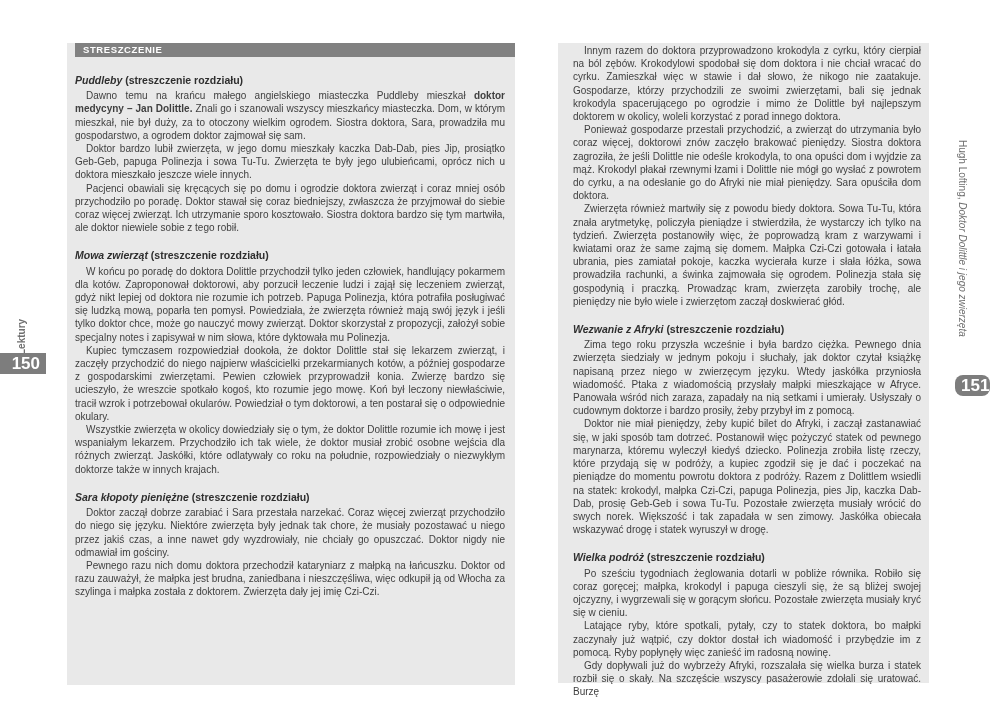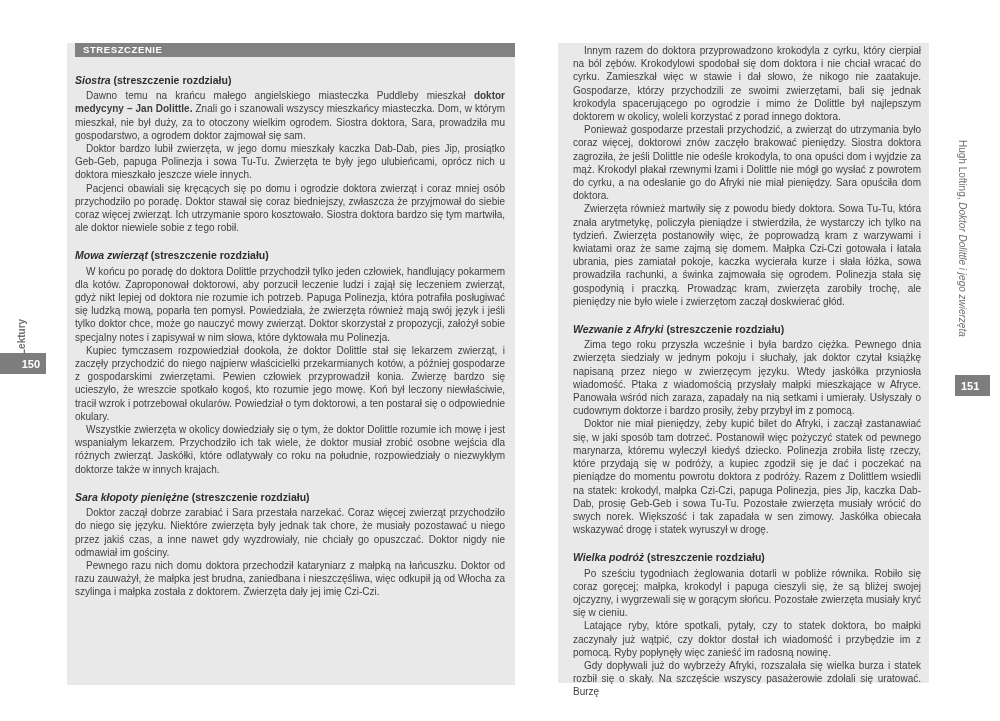--- a/index.html
+++ b/index.html
@@ -24,40 +24,40 @@
   .chapter-heading{margin:15px 0 2px 0;font-size:10.5px;color:#2f2f2f;text-indent:0;}
   .chapter-title{font-weight:700;font-style:italic;}
   .chapter-suffix{font-weight:700;font-style:normal;}
 
   
   .v-label{position:absolute;color:#6f6f6f;font-size:10px;white-space:nowrap;}
   .v-label-left{left:27px;bottom:366px;transform:rotate(-90deg);transform-origin:left bottom;font-weight:600;}
   .v-label-right{left:968px;top:140px;transform:rotate(90deg);transform-origin:left top;}
   .v-label-right em{font-style:italic;}
 
-  .page-tab{position:absolute;height:21px;background:#7d7d7d;color:#ffffff;font-weight:700;font-size:11px;display:flex;align-items:center;text-align:center;}
+  .page-tab{position:absolute;height:21px;background:#7d7d7d;color:#ffffff;font-weight:700;font-size:17px;display:flex;align-items:center;text-align:center;}
   .tab-left{left:0;top:353px;width:46px;justify-content:flex-end;padding-right:6px;box-sizing:border-box;}
-  .tab-right{left:955px;top:375px;width:35px;justify-content:flex-start;padding-left:6px;box-sizing:border-box;}
+  .tab-right{left:955px;top:375px;width:35px;justify-content:flex-start;padding-left:6px;box-sizing:border-box;border-radius:8px;}
 </style>
 </head>
 <body>
 
 <div class="canvas">
 
   <div class="v-label v-label-left">Lektury</div>
   <div class="page-tab tab-left">
     <span>150</span>
   </div>
 
   <section class="page page-left">
     <header class="section-bar">
       <span>STRESZCZENIE</span>
     </header>
     <div class="page-body">
-        <h3 class="chapter-heading"><em class="chapter-title">Siostra </em><span class="chapter-suffix">(streszczenie rozdziału)</span></h3>
+        <h3 class="chapter-heading"><em class="chapter-title">Puddleby </em><span class="chapter-suffix">(streszczenie rozdziału)</span></h3>
         <p class="para"><span class="">Dawno temu na krańcu małego angielskiego miasteczka Puddleby mieszkał </span><span class="b">doktor medycyny – Jan Dolittle.</span><span class=""> Znali go i szanowali wszyscy mieszkańcy miasteczka. Dom, w którym mieszkał, nie był duży, za to otoczony wielkim ogrodem. Siostra doktora, Sara, prowadziła mu gospodarstwo, a ogrodem doktor zajmował się sam.</span></p>
         <p class="para"><span class="">Doktor bardzo lubił zwierzęta, w jego domu mieszkały kaczka Dab-Dab, pies Jip, prosiątko Geb-Geb, papuga Polinezja i sowa Tu-Tu. Zwierzęta te były jego ulubieńcami, oprócz nich u doktora mieszkało jeszcze wiele innych.</span></p>
         <p class="para"><span class="">Pacjenci obawiali się kręcących się po domu i ogrodzie doktora zwierząt i coraz mniej osób przychodziło po poradę. Doktor stawał się coraz biedniejszy, zwłaszcza że przyjmował do siebie coraz więcej zwierząt. Ich utrzymanie sporo kosztowało. Siostra doktora bardzo się tym martwiła, ale doktor niewiele sobie z tego robił.</span></p>
         <h3 class="chapter-heading"><em class="chapter-title">Mowa zwierząt </em><span class="chapter-suffix">(streszczenie rozdziału)</span></h3>
         <p class="para"><span class="">W końcu po poradę do doktora Dolittle przychodził tylko jeden człowiek, handlujący pokarmem dla kotów. Zaproponował doktorowi, aby porzucił leczenie ludzi i zajął się leczeniem zwierząt, gdyż nikt lepiej od doktora nie rozumie ich potrzeb. Papuga Polinezja, która potrafiła posługiwać się ludzką mową, poparła ten pomysł. Powiedziała, że zwierzęta również mają swój język i jeśli tylko doktor chce, może go nauczyć mowy zwierząt. Doktor skorzystał z propozycji, założył sobie specjalny notes i zapisywał w nim słowa, które dyktowała mu Polinezja.</span></p>
         <p class="para"><span class="">Kupiec tymczasem rozpowiedział dookoła, że doktor Dolittle stał się lekarzem zwierząt, i zaczęły przychodzić do niego najpierw właścicielki przekarmianych kotów, a później gospodarze z gospodarskimi zwierzętami. Pewien człowiek przyprowadził konia. Zwierzę bardzo się ucieszyło, że wreszcie spotkało kogoś, kto rozumie jego mowę. Koń był leczony niewłaściwie, tracił wzrok i potrzebował okularów. Powiedział o tym doktorowi, a ten postarał się o odpowiednie okulary.</span></p>
         <p class="para"><span class="">Wszystkie zwierzęta w okolicy dowiedziały się o tym, że doktor Dolittle rozumie ich mowę i jest wspaniałym lekarzem. Przychodziło ich tak wiele, że doktor musiał zrobić osobne wejścia dla różnych zwierząt. Jaskółki, które odlatywały co roku na południe, rozpowiedziały o niezwykłym doktorze także w innych krajach.</span></p>
         <h3 class="chapter-heading"><em class="chapter-title">Sara kłopoty pieniężne </em><span class="chapter-suffix">(streszczenie rozdziału)</span></h3>
         <p class="para"><span class="">Doktor zaczął dobrze zarabiać i Sara przestała narzekać. Coraz więcej zwierząt przychodziło do niego się języku. Niektóre zwierzęta były jednak tak chore, że musiały pozostawać u niego przez jakiś czas, a inne nawet gdy wyzdrowiały, nie chciały go opuszczać. Doktor nigdy nie odmawiał im gościny.</span></p>
         <p class="para"><span class="">Pewnego razu nich domu doktora przechodził kataryniarz z małpką na łańcuszku. Doktor od razu zauważył, że małpka jest brudna, zaniedbana i nieszczęśliwa, więc odkupił ją od Włocha za szylinga i małpka została z doktorem. Zwierzęta dały jej imię Czi-Czi.</span></p>

